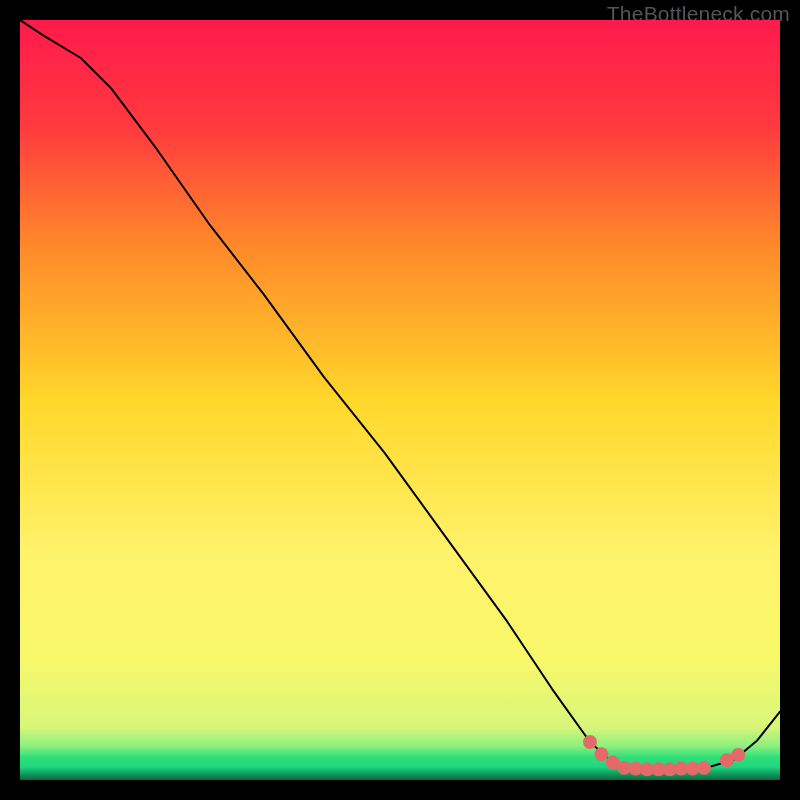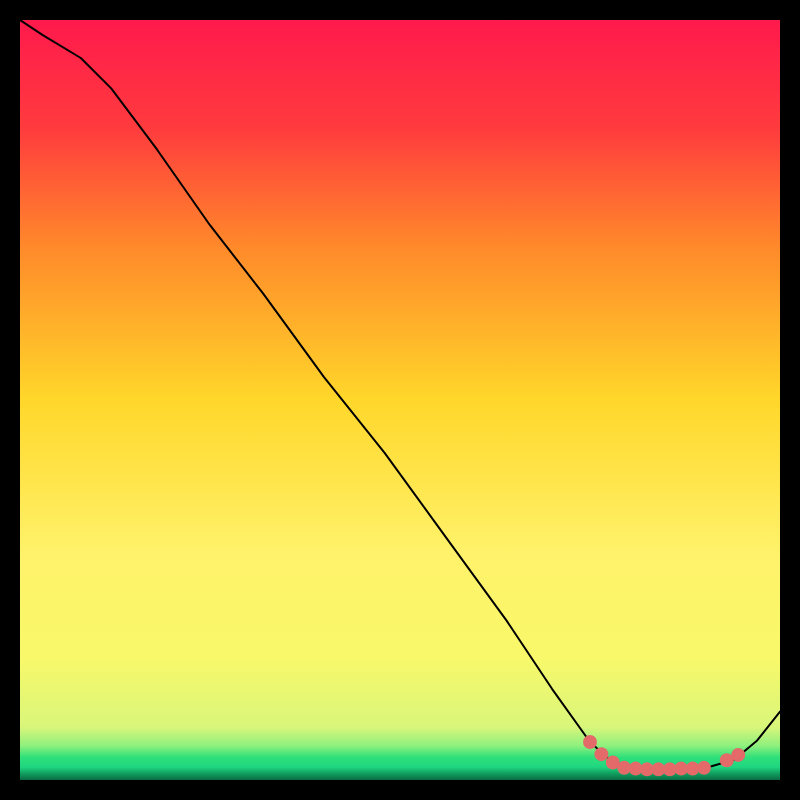--- a/index.html
+++ b/index.html
@@ -33,20 +33,21 @@
     font-weight: 500;
     letter-spacing: 0.2px;
     user-select: none;
   }
   svg { display: block; }
 </style>
 </head>
 <body>
 
 <div class="stage">
+  <div class="watermark">TheBottleneck.com</div>
   <div class="plot">
     <svg id="chart-svg" width="760" height="760" viewBox="0 0 760 760">
         <defs>
           <linearGradient id="bg-grad" x1="0" y1="0" x2="0" y2="1">
             <stop offset="0%" stop-color="#ff1a4c"></stop>
             <stop offset="14%" stop-color="#ff3a3e"></stop>
             <stop offset="30%" stop-color="#ff8a2a"></stop>
             <stop offset="50%" stop-color="#ffd72a"></stop>
             <stop offset="70%" stop-color="#fff26a"></stop>
             <stop offset="84%" stop-color="#f8f86a"></stop>

